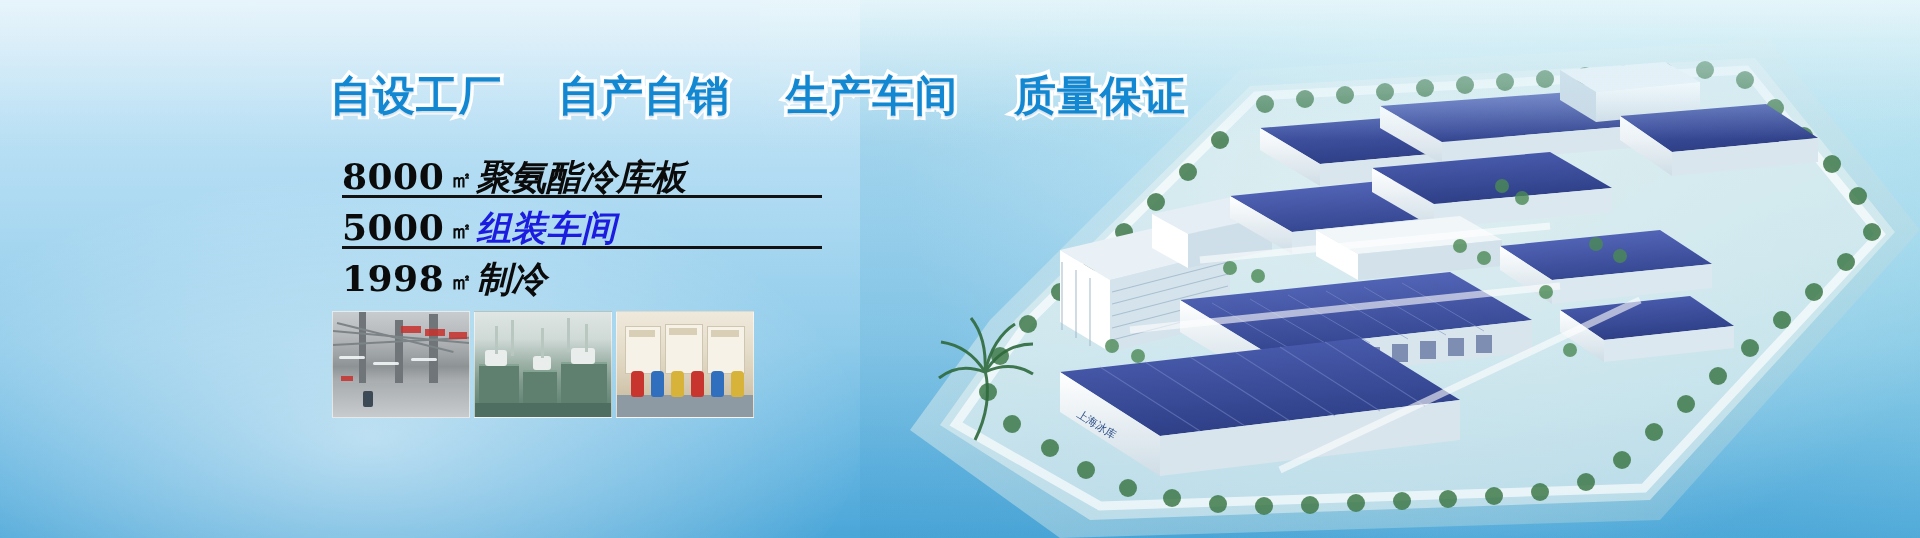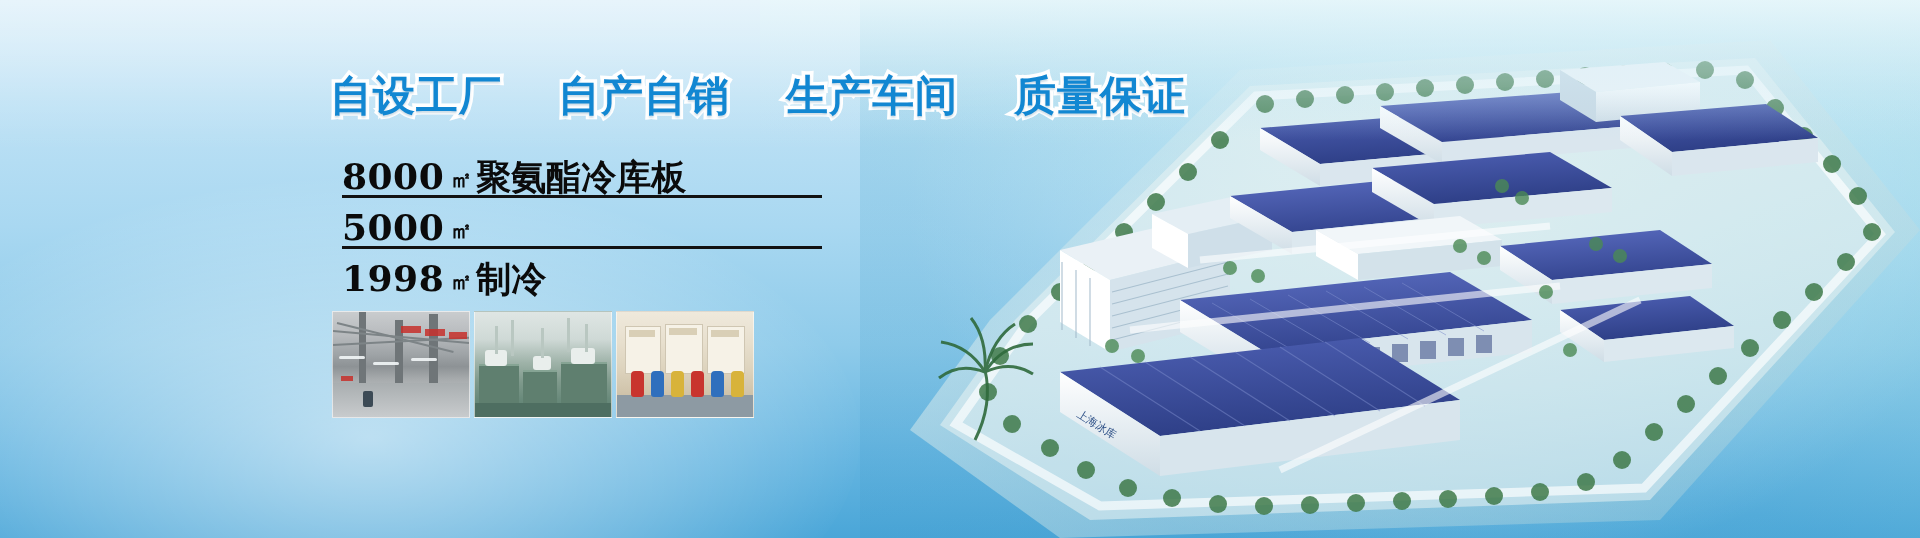--- a/index.html
+++ b/index.html
@@ -33,21 +33,21 @@
   
   #lines{position:absolute;left:342px;top:150px;width:600px;}
   .line{position:relative;height:44px;display:flex;align-items:flex-end;white-space:nowrap;
     border-bottom:3px solid #121212;padding-bottom:1px;margin-bottom:3px;width:480px;}
   .line.last{border-bottom:none;}
   .num{font-family:"DejaVu Serif","Liberation Serif",serif;font-size:36px;font-weight:bold;color:#0b0b0b;
     letter-spacing:.5px;line-height:1;margin-top:46px;}
   .unit{font-family:"DejaVu Serif","Liberation Serif",serif;font-size:22px;font-weight:bold;color:#0b0b0b;
     line-height:1;margin-left:6px;margin-right:4px;position:relative;top:-4px;}
   .cn{font-family:"DejaVu Serif","Liberation Serif",serif;font-size:35px;font-weight:bold;color:#0b0b0b;
-    line-height:1;letter-spacing:0;}
+    line-height:1;letter-spacing:0;font-style:italic;}
   .cn.accent{color:#1c1ce0;}
 
   
   #photos{position:absolute;left:332px;top:311px;display:flex;gap:4px;}
   .photo{width:136px;height:105px;position:relative;overflow:hidden;background:#9aa6ab;
     border:1px solid rgba(255,255,255,.55);}
   
   .p1{background:
      linear-gradient(180deg,#c9ccce 0%,#b7babd 22%,#9fa4a7 40%,#8d9295 52%,#a7abad 64%,#bcc0c2 80%,#cfd2d4 100%);}
   .p1 .beam{position:absolute;background:#6f7578;}
@@ -322,20 +322,21 @@
 
     <div class="line">
       <span class="num">8000</span>
       <span class="unit">㎡</span>
       <span class="cn">聚氨酯冷库板</span>
     </div>
 
     <div class="line">
       <span class="num">5000</span>
       <span class="unit">㎡</span>
+      <span class="cn accent">组装车间</span>
     </div>
 
     <div class="line last">
       <span class="num">1998</span>
       <span class="unit">㎡</span>
       <span class="cn">制冷</span>
     </div>
 
   </div>
 

